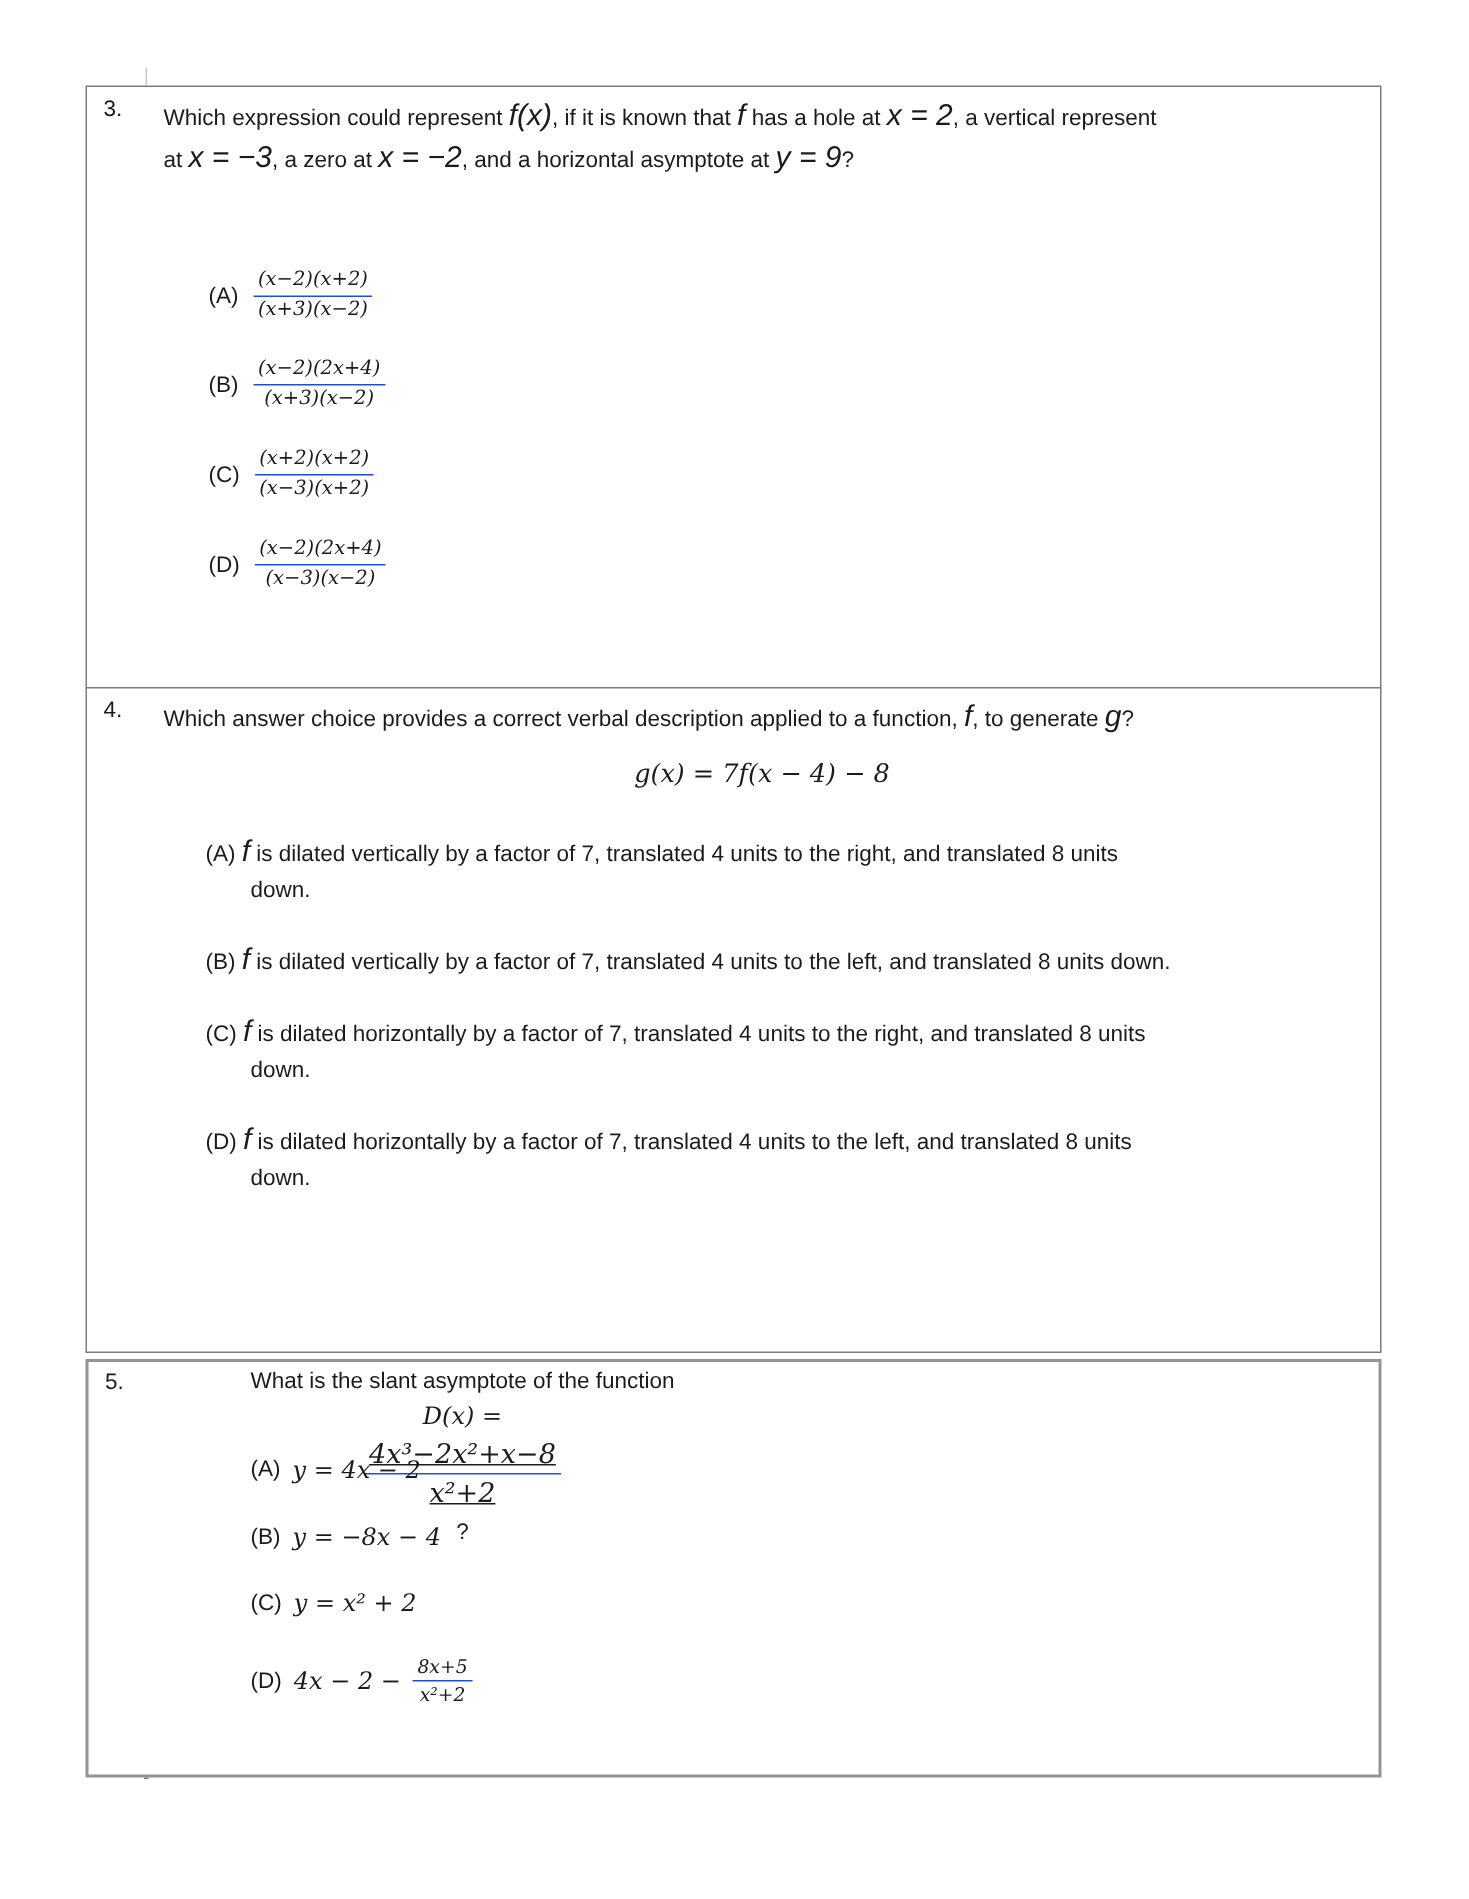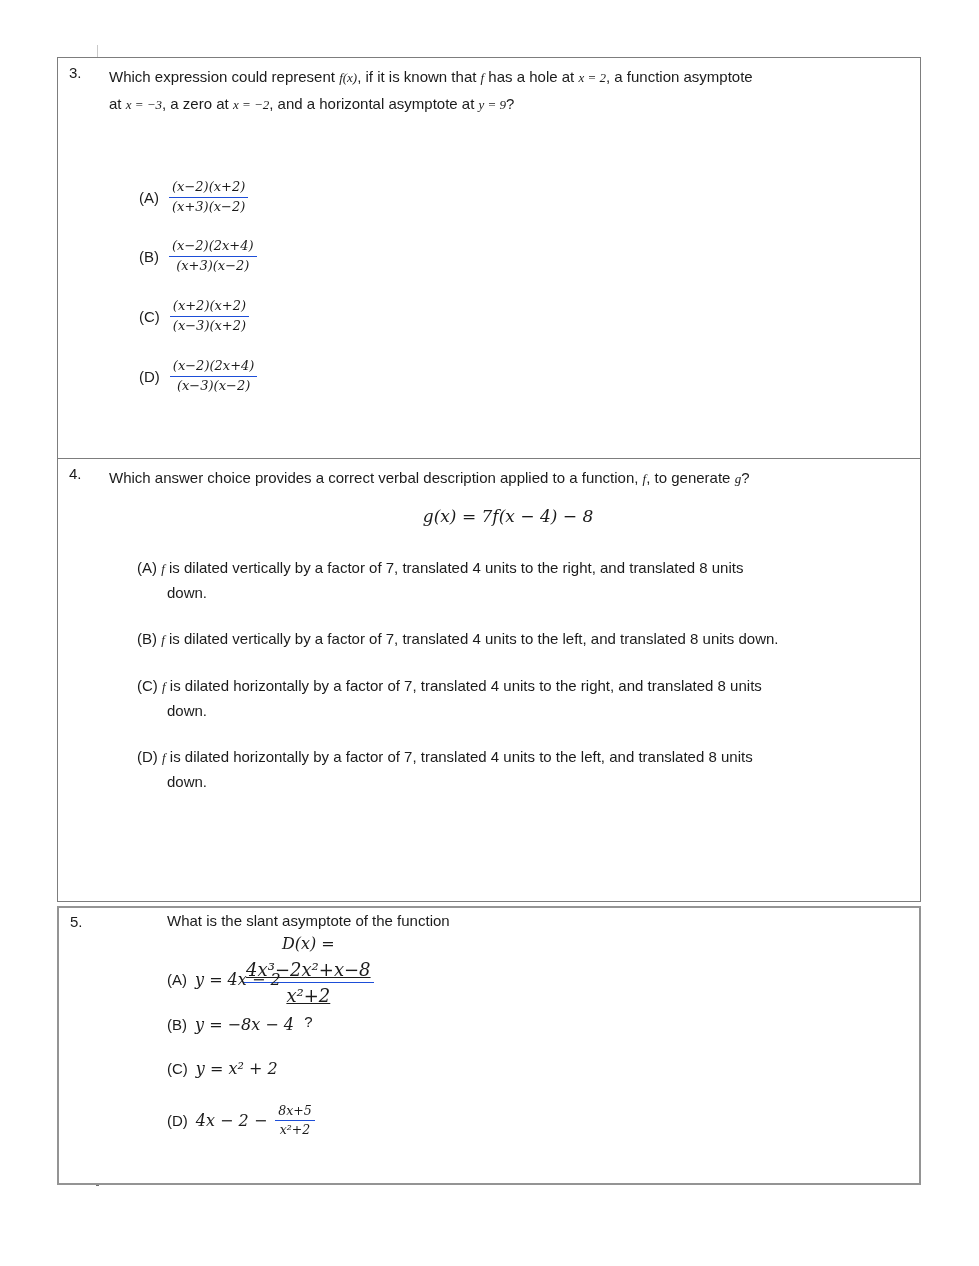--- a/index.html
+++ b/index.html
@@ -17,21 +17,21 @@
   #box4 { top:458px; height:444px; }
   #box5 { top:906px; height:279px; border-width:2px; border-color:#949494; }
 
   .qnum { position:absolute; left:11px; top:6px; font-size:15px; }
   #box5 .qnum { top:5px; }
 
   .prompt {
     position:absolute; left:51px; top:6px; width:808px; line-height:26px;
   }
   .t { font-family:"Liberation Sans", sans-serif; }
-  .m { font-family:Liberation Serif, serif; font-style:italic; font-size:13px; }
+  .m { font-family:Liberation Sans, sans-serif; font-style:italic; font-size:20px; }
 
   .frac {
     display:inline-flex; flex-direction:column; align-items:center;
     font-family:"DejaVu Serif", serif; font-style:italic; font-size:12.5px;
     line-height:1.3; vertical-align:middle;
   }
   .frac .num { border-bottom:1px solid #1d4ed8; padding:0 3px 1px; }
   .frac .den { padding-top:1px; }
 
   
@@ -64,21 +64,21 @@
 <body>
 
 <div class="page">
 
   <div class="tick-top"></div>
   <div class="tick-bottom"></div>
 
   <div class="qbox" id="box3">
     <div class="qnum">3.</div>
     <div class="prompt">
-      <span class="t">Which expression could represent </span><span class="m">f(x)</span><span class="t">, if it is known that </span><span class="m">f</span><span class="t"> has a hole at </span><span class="m">x = 2</span><span class="t">, a function asymptote</span><br>
+      <span class="t">Which expression could represent </span><span class="m">f(x)</span><span class="t">, if it is known that </span><span class="m">f</span><span class="t"> has a hole at </span><span class="m">x = 2</span><span class="t">, a vertical represent</span><br>
       <span class="t">at </span><span class="m">x = −3</span><span class="t">, a zero at </span><span class="m">x = −2</span><span class="t">, and a horizontal asymptote at </span><span class="m">y = 9</span><span class="t">?</span>
     </div>
 
     <div class="c3row" style="top:121px">
       <span class="clabel">(A)</span>
       <span class="frac">
         <span class="num">(x−2)(x+2)</span>
         <span class="den">(x+3)(x−2)</span>
       </span>
     </div>

